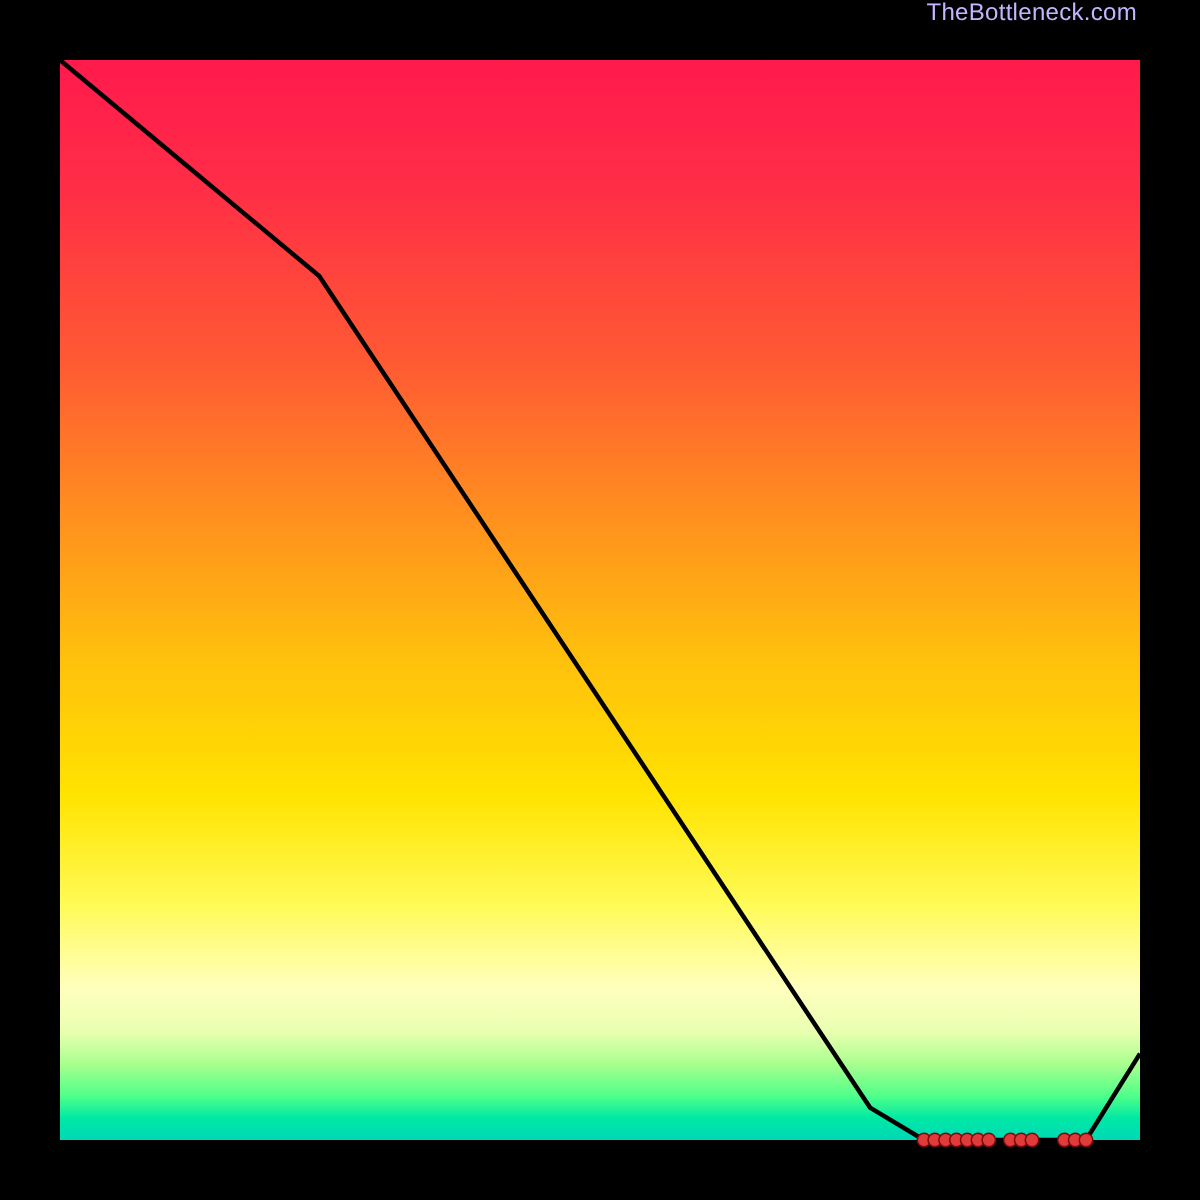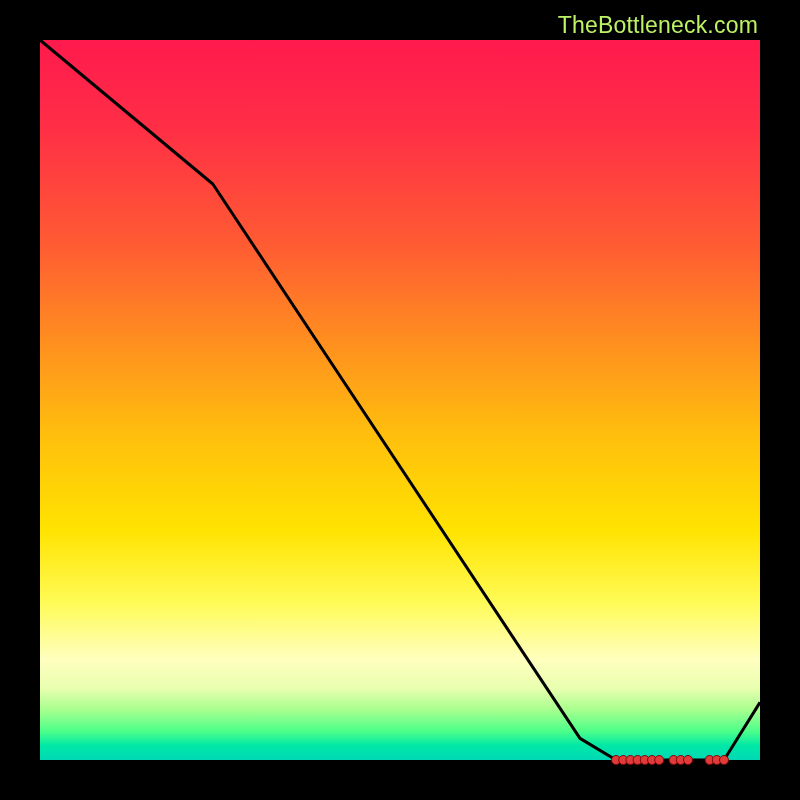--- a/index.html
+++ b/index.html
@@ -42,24 +42,24 @@
   .plot svg {
     position: absolute;
     left: 0;
     top: 0;
     width: 720px;
     height: 720px;
     overflow: visible;
   }
   .attrib {
     position: absolute;
-    top: 12px;
+    top: 0;
     right: 42px;
-    color: #bef264;
-    font-size: 23px;
+    color: #c4b5fd;
+    font-size: 16px;
     letter-spacing: 0.2px;
   }
 </style>
 </head>
 <body>
 
 <div class="frame">
   <div class="attrib">TheBottleneck.com</div>
   <div class="plot">
     <svg viewBox="0 0 720 720">

